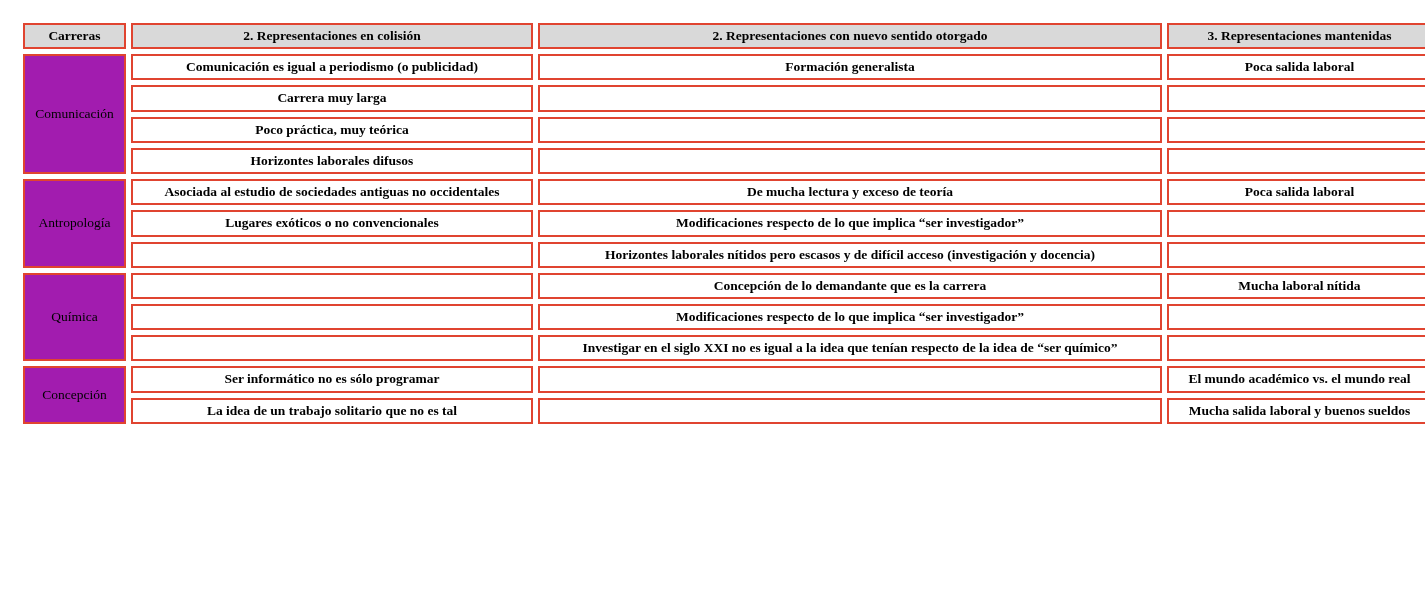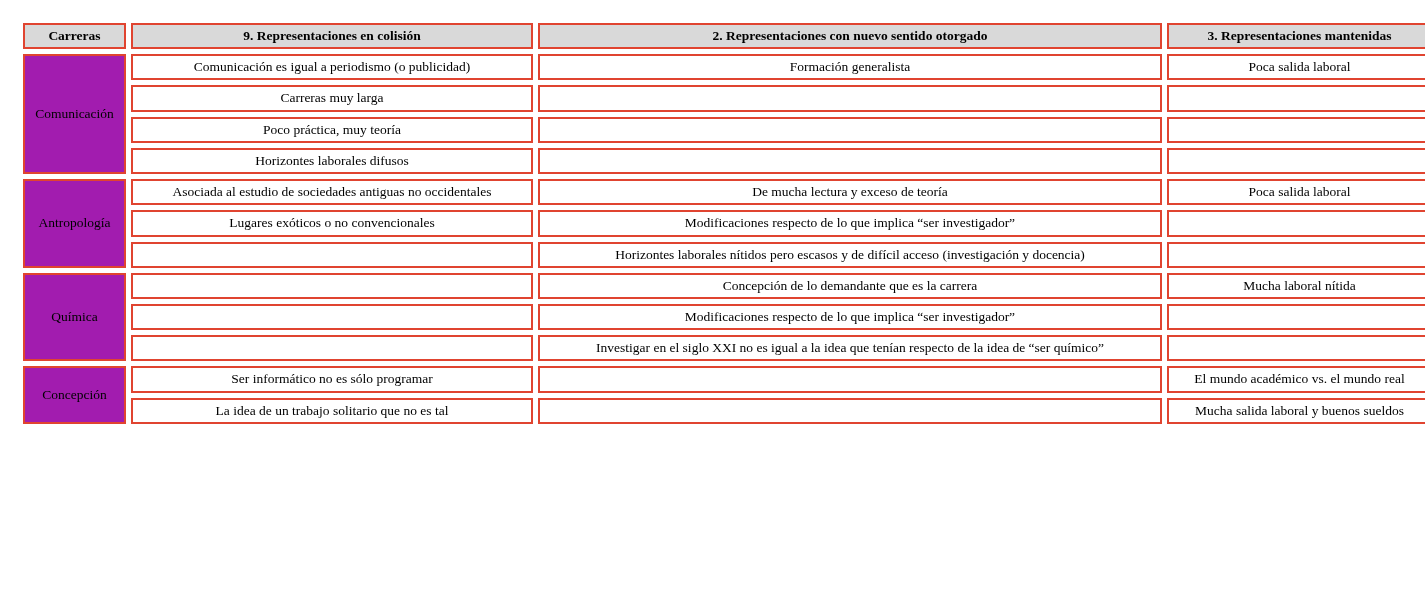--- a/index.html
+++ b/index.html
@@ -28,20 +28,21 @@
     padding: 2px 4px;
     font-size: 13.5px;
     line-height: 1.35;
     text-align: center;
     vertical-align: middle;
     color: #000000;
     background: #ffffff;
     white-space: nowrap;
     overflow: hidden;
     height: 25px;
+    font-weight: bold;
   }
   table.rep-table th {
     background: #d9d9d9;
     font-weight: bold;
     height: 22px;
   }
   table.rep-table td.career {
     background: #a21caf;
     font-weight: normal;
   }
@@ -53,40 +54,40 @@
   <table class="rep-table">
     <colgroup>
       <col style="width:103px">
       <col style="width:402px">
       <col style="width:624px">
       <col style="width:265px">
     </colgroup>
     <thead>
       <tr>
         <th>Carreras</th>
-        <th>9. Representaciones en colisión</th>
+        <th>2. Representaciones en colisión</th>
         <th>2. Representaciones con nuevo sentido otorgado</th>
         <th>3. Representaciones mantenidas</th>
       </tr>
     </thead>
     <tbody>
 
       <tr>
         <td class="career" rowspan="4">Comunicación</td>
         <td>Comunicación es igual a periodismo (o publicidad)</td>
         <td>Formación generalista</td>
         <td>Poca salida laboral</td>
       </tr>
       <tr>
-        <td>Carreras muy larga</td>
+        <td>Carrera muy larga</td>
         <td></td>
         <td></td>
       </tr>
       <tr>
-        <td>Poco práctica, muy teoría</td>
+        <td>Poco práctica, muy teórica</td>
         <td></td>
         <td></td>
       </tr>
       <tr>
         <td>Horizontes laborales difusos</td>
         <td></td>
         <td></td>
       </tr>
 
       <tr>

